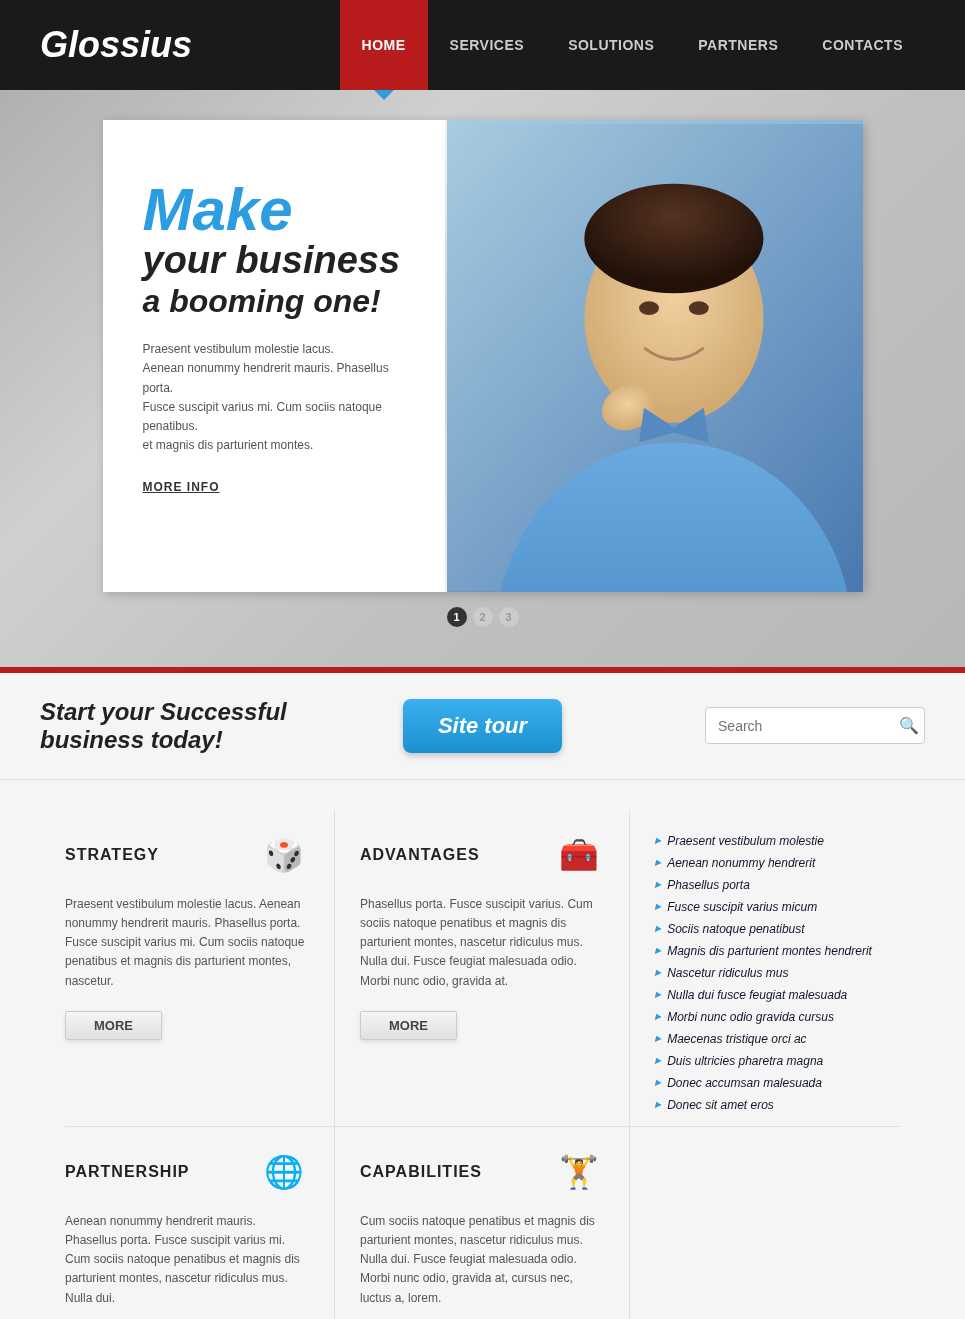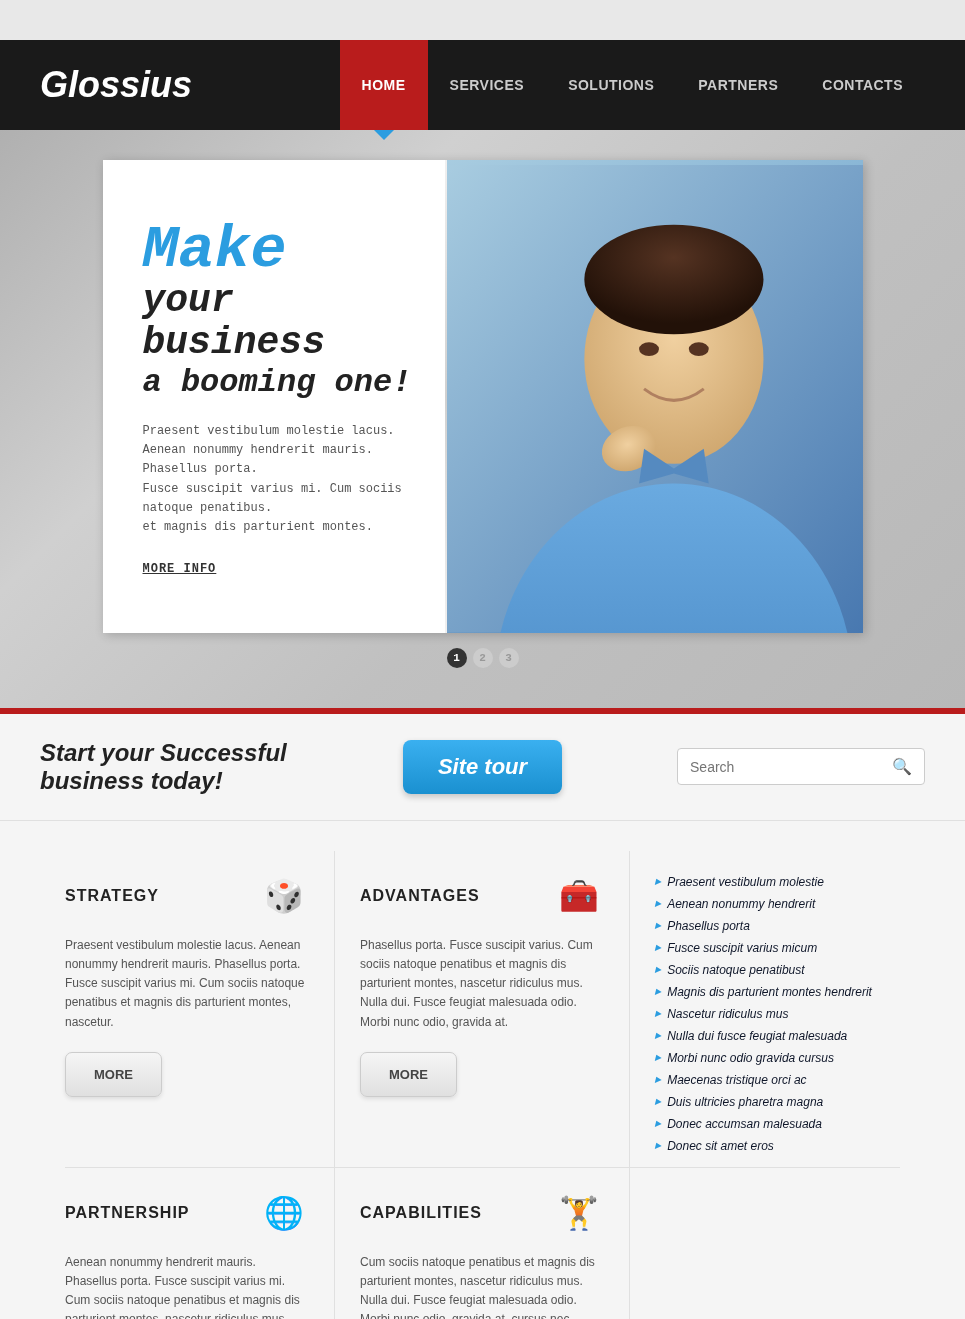--- a/index.html
+++ b/index.html
@@ -6,21 +6,20 @@
     body { font-family: Arial, sans-serif; width: 965px; background: #e8e8e8; }
 
     
     .header {
       background: #1a1a1a;
       display: flex;
       align-items: center;
       padding: 1px 40px;
       height: 90px;
       position: relative;
-      margin-top: 40px;
     }
     .logo {
       font-size: 36px;
       font-style: italic;
       font-weight: bold;
       color: #fff;
       flex: 1;
     }
     .nav {
       display: flex;
@@ -56,21 +55,20 @@
       border-right: 10px solid transparent;
       border-top: 10px solid #2b9de0;
     }
 
     
     .hero-bg {
       background: linear-gradient(135deg, #b0b0b0 0%, #d0d0d0 30%, #c0c0c0 60%, #b8b8b8 100%);
       padding: 30px 60px;
       display: flex;
       justify-content: center;
-      font-family: Liberation Mono, monospace;
     }
     .hero-card {
       background: #fff;
       width: 760px;
       min-height: 470px;
       display: flex;
       position: relative;
       overflow: hidden;
       box-shadow: 2px 2px 10px rgba(0,0,0,0.2);
     }
@@ -180,21 +178,21 @@
       border: none;
       box-shadow: 0 3px 6px rgba(0,0,0,0.2);
     }
     .search-box {
       display: flex;
       align-items: center;
       background: #fff;
       border: 1px solid #ccc;
       border-radius: 4px;
       padding: 8px 12px;
-      width: 248px;
+      width: 220px;
     }
     .search-input {
       border: none;
       outline: none;
       font-size: 14px;
       color: #aaa;
       flex: 1;
       background: transparent;
     }
     .search-icon-char { color: #aaa; font-size: 16px; }
@@ -236,22 +234,22 @@
     }
     .feature-text {
       font-size: 12px;
       color: #555;
       line-height: 1.6;
       margin-bottom: 20px;
     }
     .feature-btn {
       background: linear-gradient(180deg, #f5f5f5 0%, #e0e0e0 100%);
       border: 1px solid #ccc;
-      border-radius: 7px;
-      padding: 14px 28px;
+      border-radius: 2px;
+      padding: 6px 28px;
       font-size: 13px;
       font-weight: bold;
       color: #444;
       cursor: pointer;
       box-shadow: 0 2px 4px rgba(0,0,0,0.1);
     }
 
     
     .offer-title {
       font-size: 26px;

